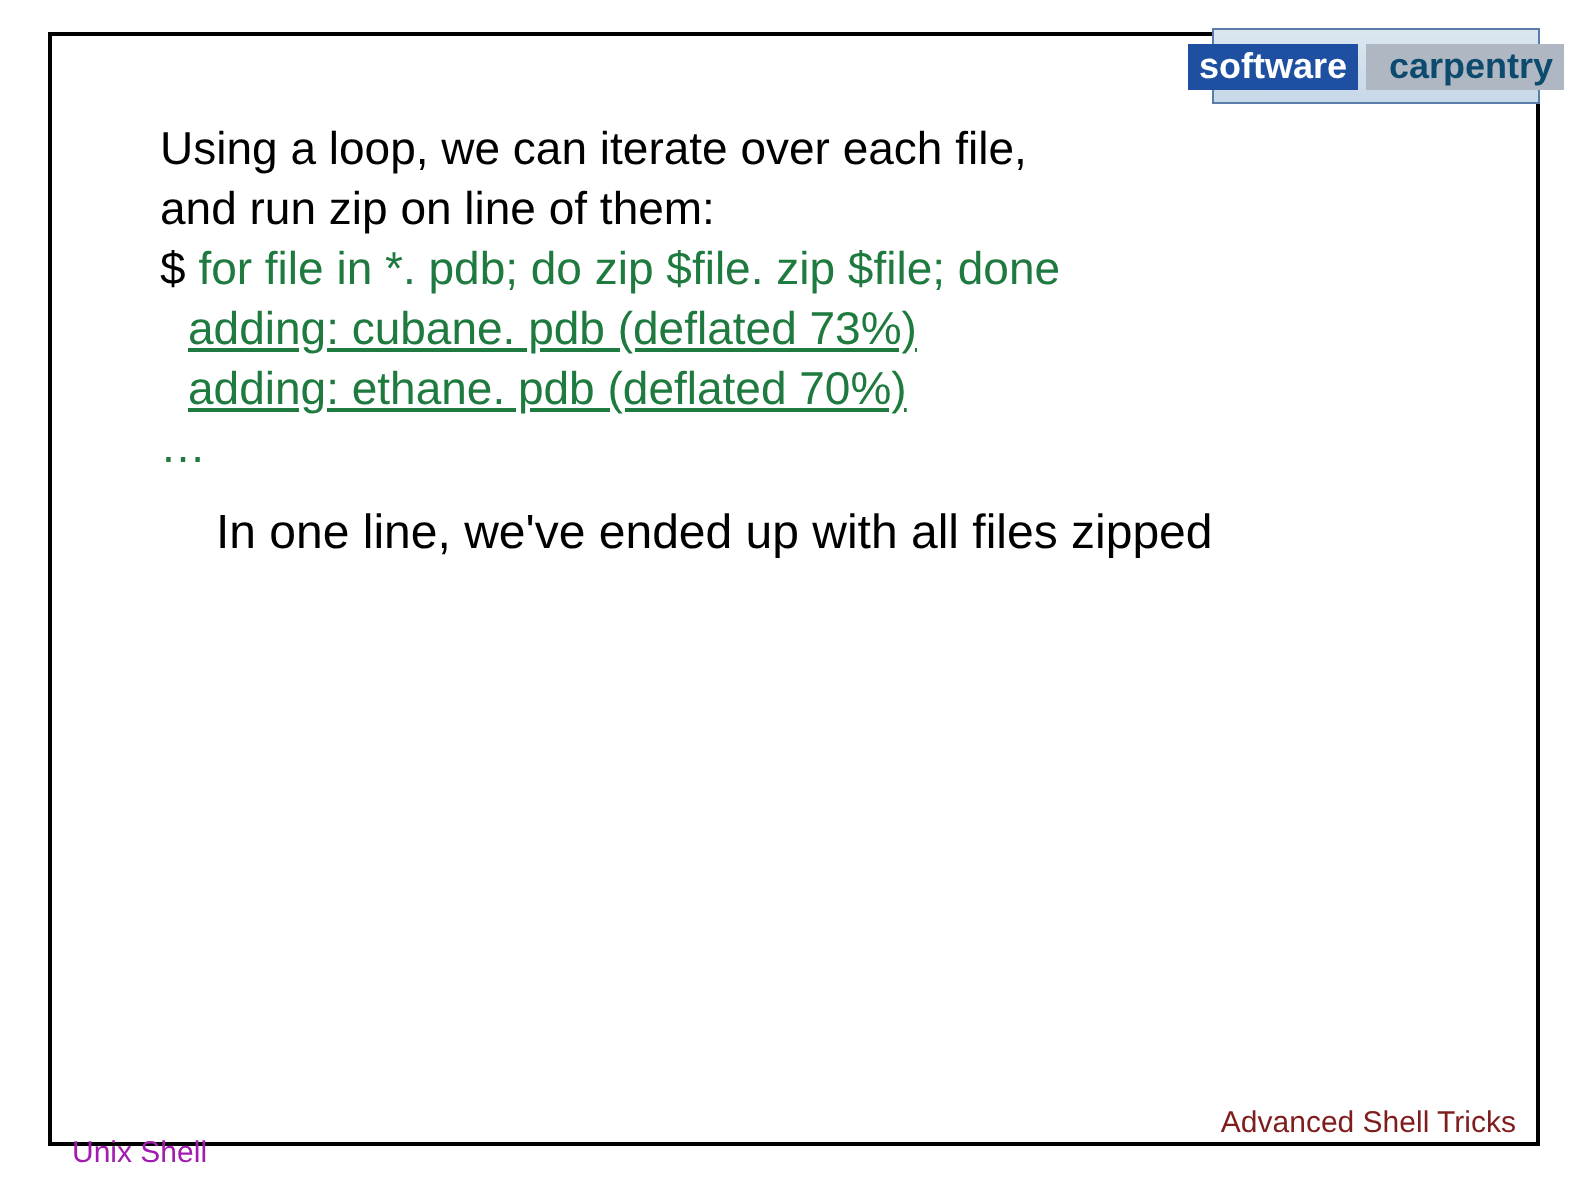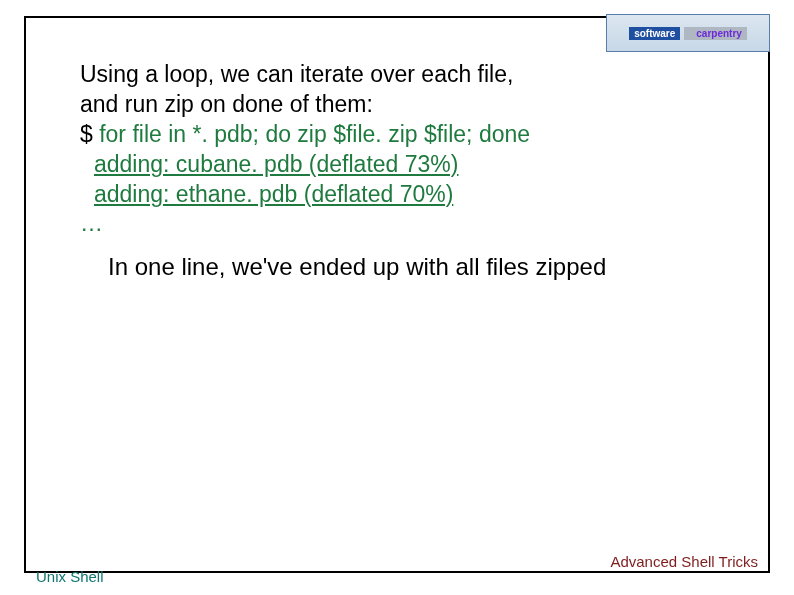--- a/index.html
+++ b/index.html
@@ -32,28 +32,28 @@
     padding: 2px;
   }
   .logo-inner {
     display: flex;
     gap: 4px;
     align-items: center;
   }
   .logo-box {
     background: #1e4fa0;
     color: #fff;
-    font-size: 10px;
+    font-size: 18px;
     font-weight: bold;
     padding: 1px 5px;
     font-family: Arial, sans-serif;
   }
   .logo-box.light {
     background: #aeb7c2;
-    color: #6d28d9;
+    color: #0c4a6e;
     padding-left: 12px;
   }
   .content {
     position: absolute;
     top: 60px;
     left: 80px;
     right: 40px;
     font-size: 23px;
     color: #000;
     line-height: 1.3;
@@ -72,21 +72,21 @@
   }
   .conclusion {
     font-size: 24px;
     margin-left: 28px;
   }
   .footer-left {
     position: absolute;
     bottom: 10px;
     left: 36px;
     font-size: 15px;
-    color: #0f766e;
+    color: #a21caf;
   }
   .footer-right {
     position: absolute;
     bottom: 25px;
     right: 36px;
     font-size: 15px;
     color: #7f1d1d;
   }
 </style>
 </head>
@@ -97,21 +97,21 @@
 <div class="logo">
   <div class="logo-inner">
     <span class="logo-box">software</span>
     <span class="logo-box light">carpentry</span>
   </div>
 </div>
 
 <div class="content">
   <div class="para">
     <div>Using a loop, we can iterate over each file,</div>
-    <div>and run zip on done of them:</div>
+    <div>and run zip on line of them:</div>
   </div>
 
   <div class="term-block">
     <div>
       <span>$</span>
       <span class="term">for file in *. pdb; do zip $file. zip $file; done</span>
     </div>
     <div class="term term-indent">adding: cubane. pdb (deflated 73%)</div>
     <div class="term term-indent">adding: ethane. pdb (deflated 70%)</div>
     <div class="term">…</div>

